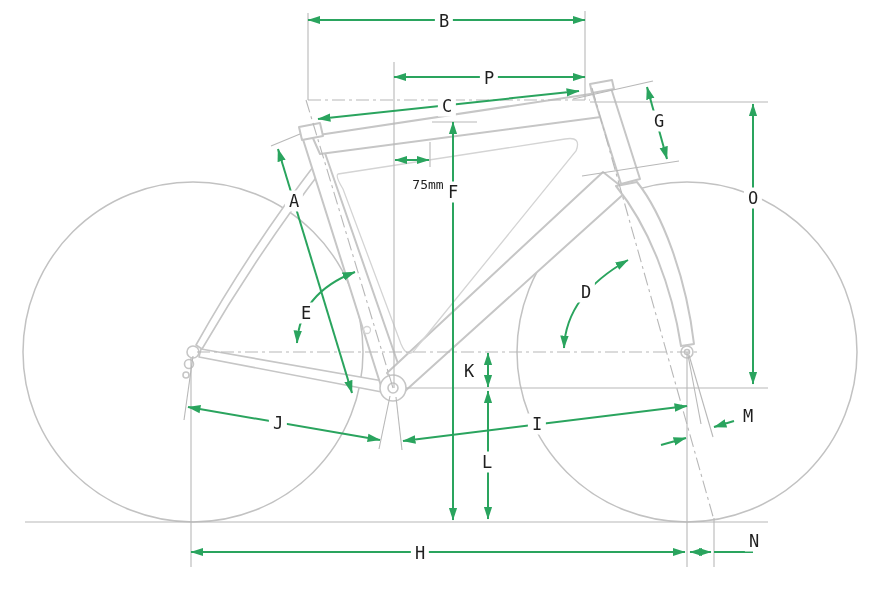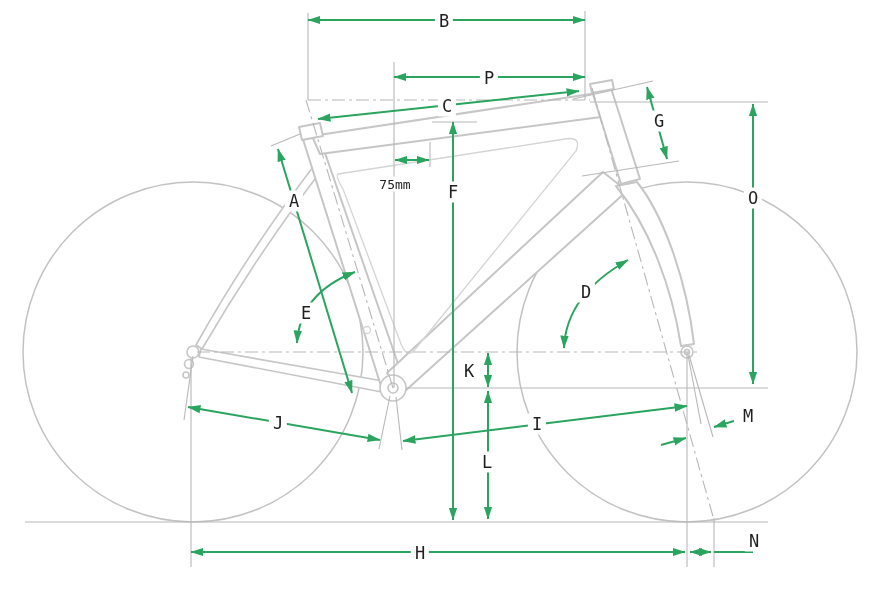--- a/index.html
+++ b/index.html
@@ -165,14 +165,14 @@
   <div class="dim-label" style="left:659px;top:121px;">G</div>
   <div class="dim-label" style="left:420px;top:553px;">H</div>
   <div class="dim-label" style="left:537px;top:424px;">I</div>
   <div class="dim-label" style="left:278px;top:423px;">J</div>
   <div class="dim-label" style="left:469px;top:371px;">K</div>
   <div class="dim-label" style="left:487px;top:462px;">L</div>
   <div class="dim-label" style="left:748px;top:416px;">M</div>
   <div class="dim-label" style="left:754px;top:541px;">N</div>
   <div class="dim-label" style="left:753px;top:198px;">O</div>
   <div class="dim-label" style="left:489px;top:78px;">P</div>
-  <div class="dim-label small" style="left:395px;top:184px;">75mm</div>
+  <div class="dim-label small" style="left:428px;top:184px;">75mm</div>
 </div>
 
 </body></html>

